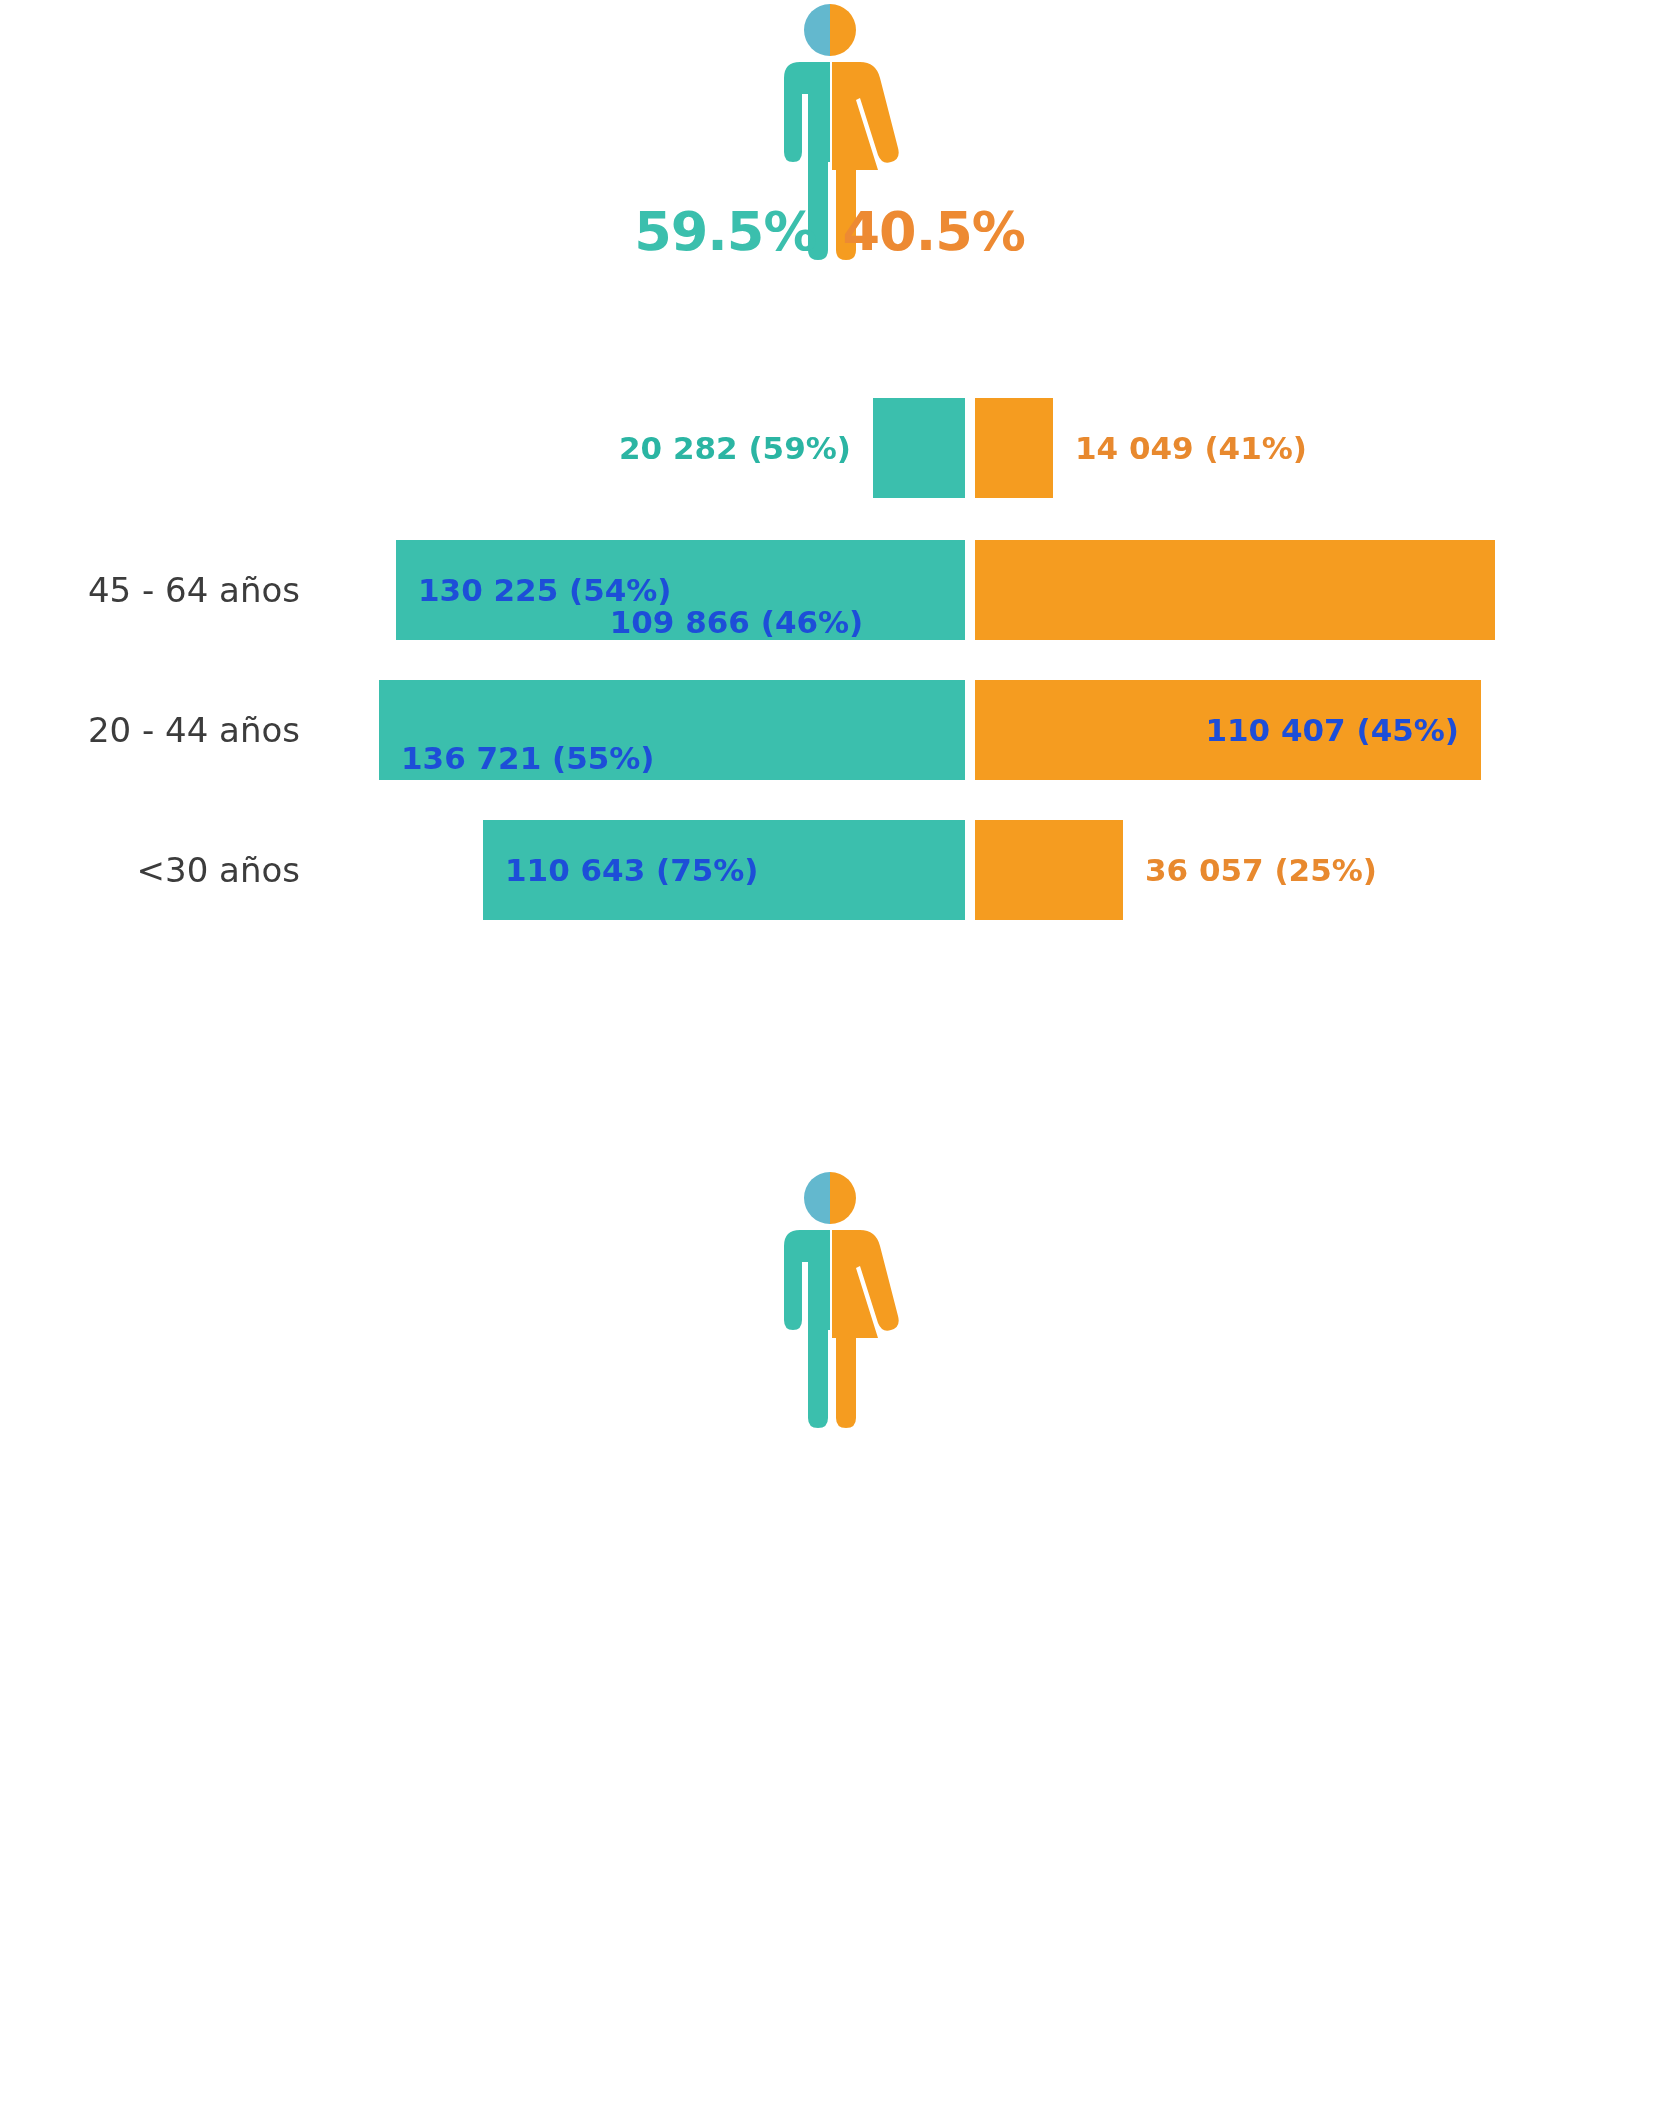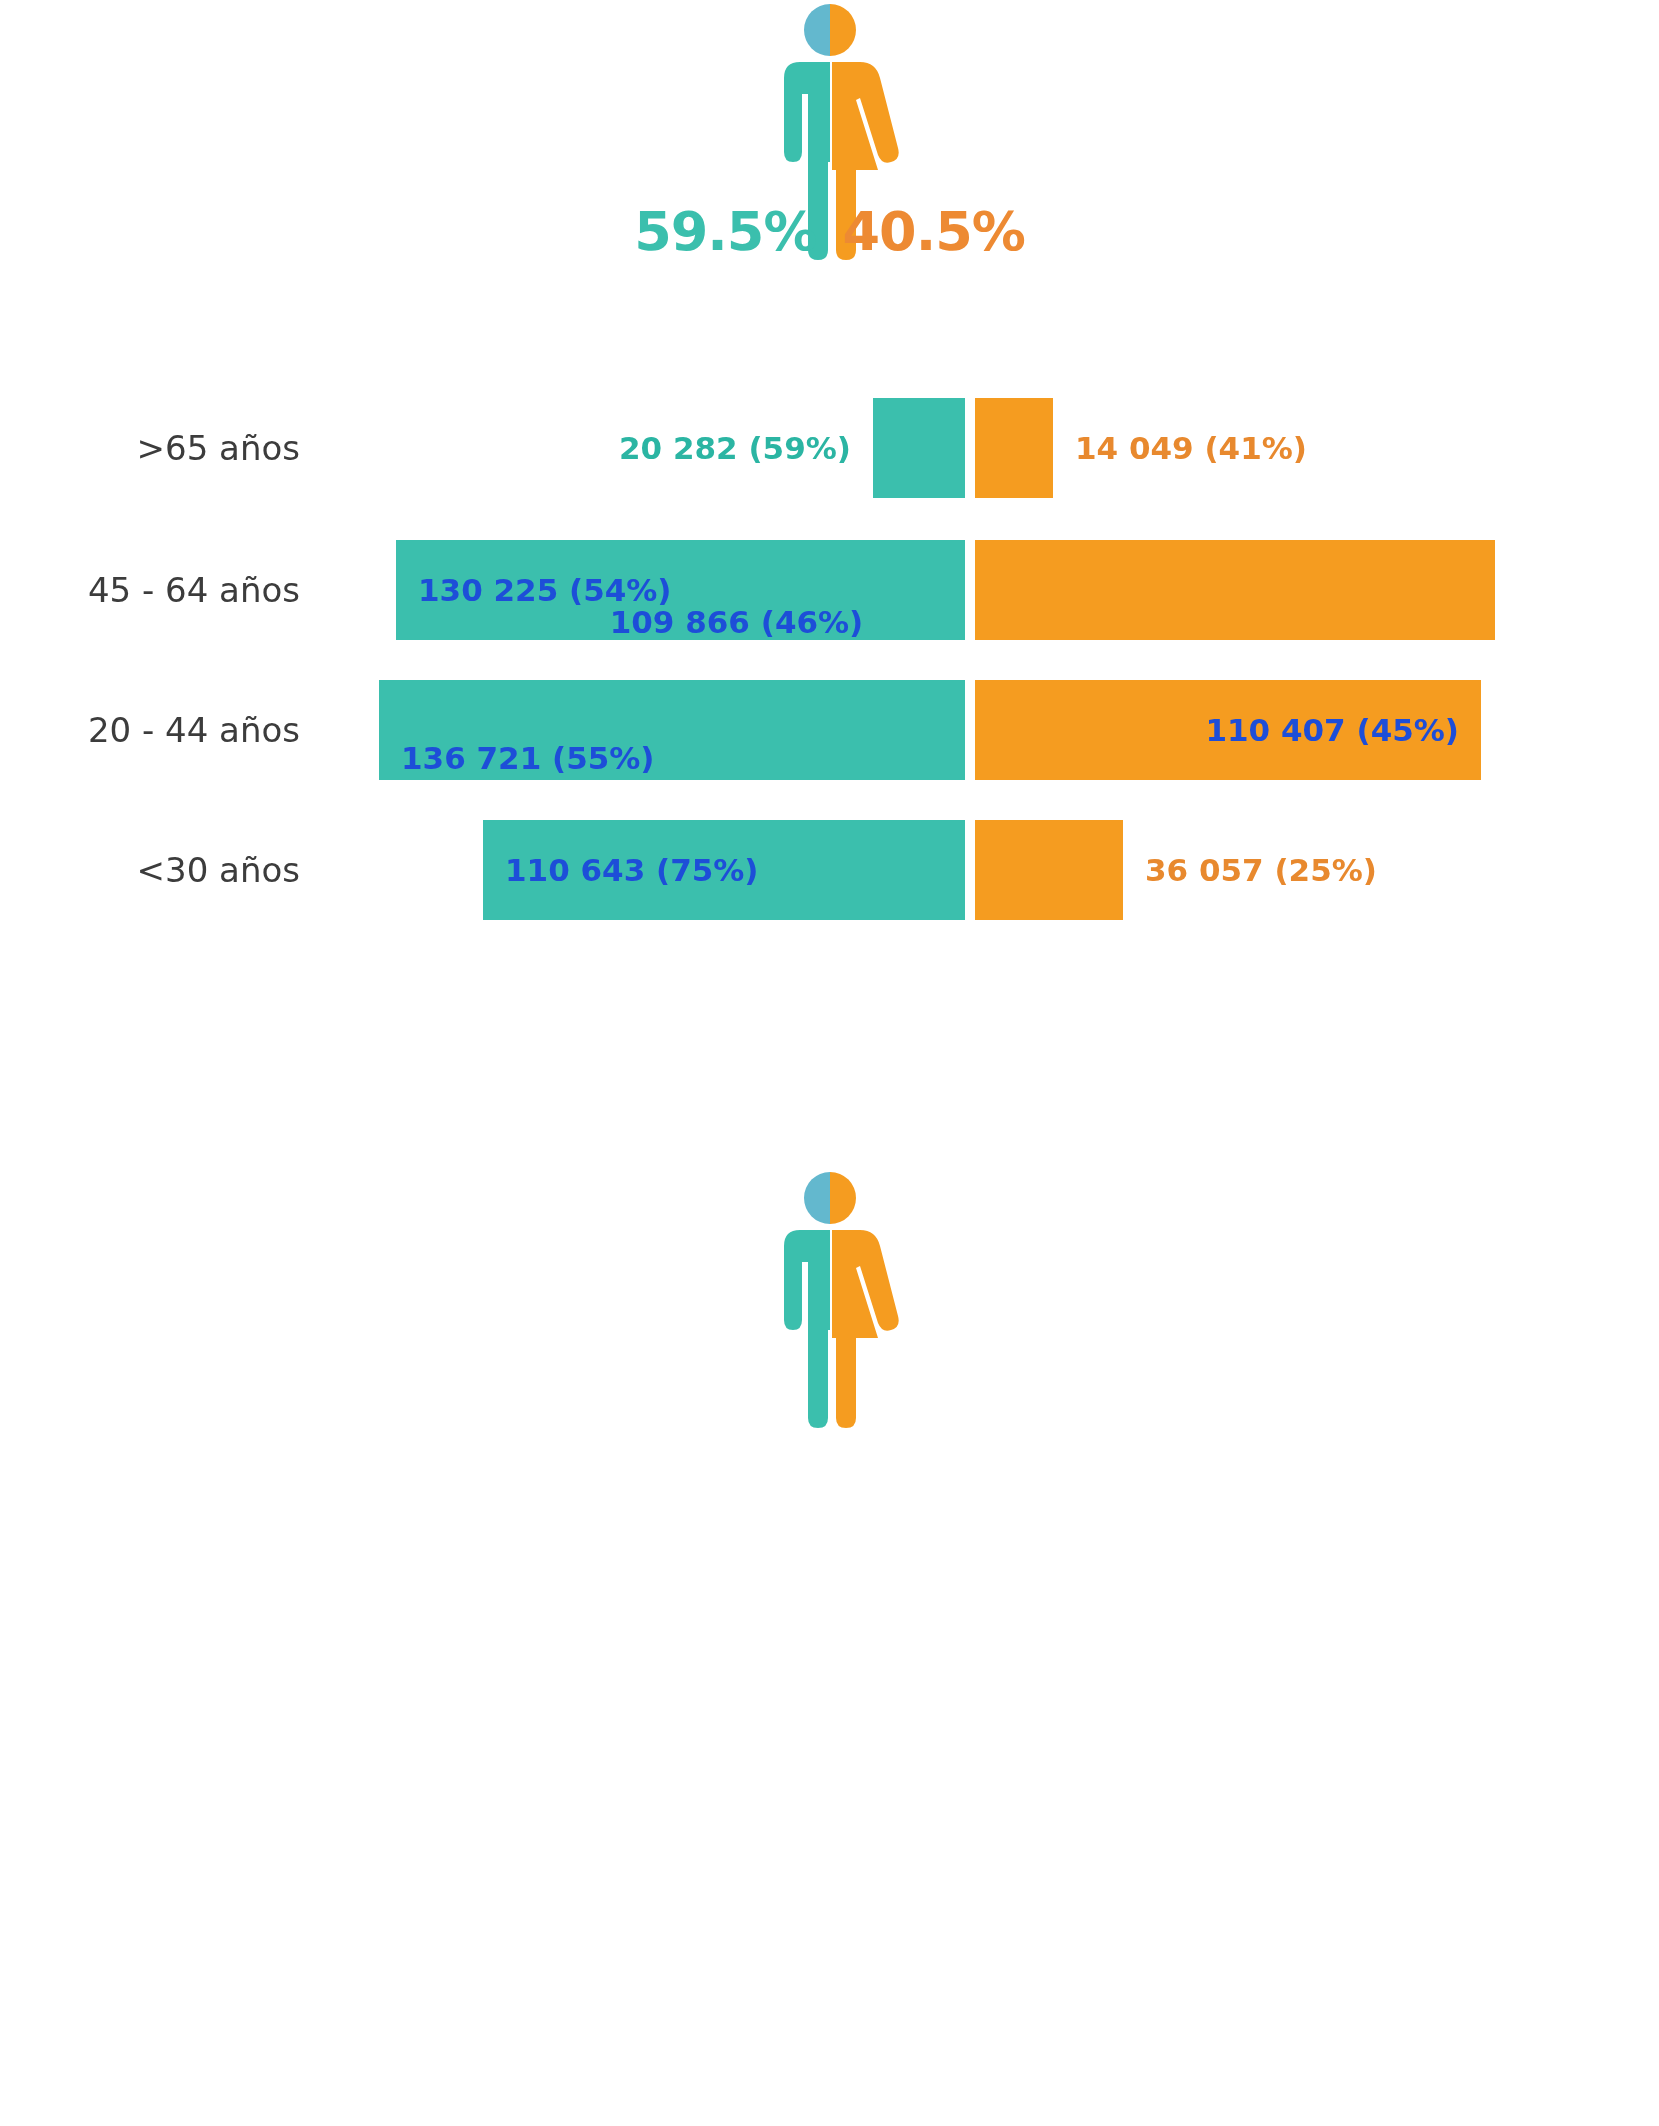--- a/index.html
+++ b/index.html
@@ -122,21 +122,20 @@
           <path d="M70 60 L100 60 Q116 60 120 76 L138 146 Q141 157 131 160 Q122 163 118 153 L100 96 L96 98 L118 168 L96 168 L96 248 Q96 258 86 258 Q76 258 76 248 L76 168 L72 168 L72 60 Z" fill="#F59C20"></path>
         </svg>
       </span>
     </div>
 
     <div class="pct-row" style="top:200px;">
       <span class="pct-male">59.5%</span><span class="pct-female">40.5%</span>
     </div>
 
     <div class="bar-row" style="top:398px;">
-      <div class="row-label">&gt;65 años</div>
       <div class="bar bar-male" id="c1r0-mbar" style="left: 873px; width: 92px;"></div>
       <div class="bar bar-female" id="c1r0-fbar" style="left: 975px; width: 78px;"></div>
       <div class="bar-value val-out-male" id="c1r0-mval" style="left: 0px; width: 851px; text-align: right;">20 282 (59%)</div>
       <div class="bar-value val-out-female" id="c1r0-fval" style="left: 1075px;">14 049 (41%)</div>
     </div>
 
     <div class="bar-row" style="top:540px;">
       <div class="row-label">45 - 64 años</div>
       <div class="bar bar-male" id="c1r1-mbar" style="left: 396px; width: 569px;"></div>
       <div class="bar bar-female" id="c1r1-fbar" style="left: 975px; width: 520px;"></div>

